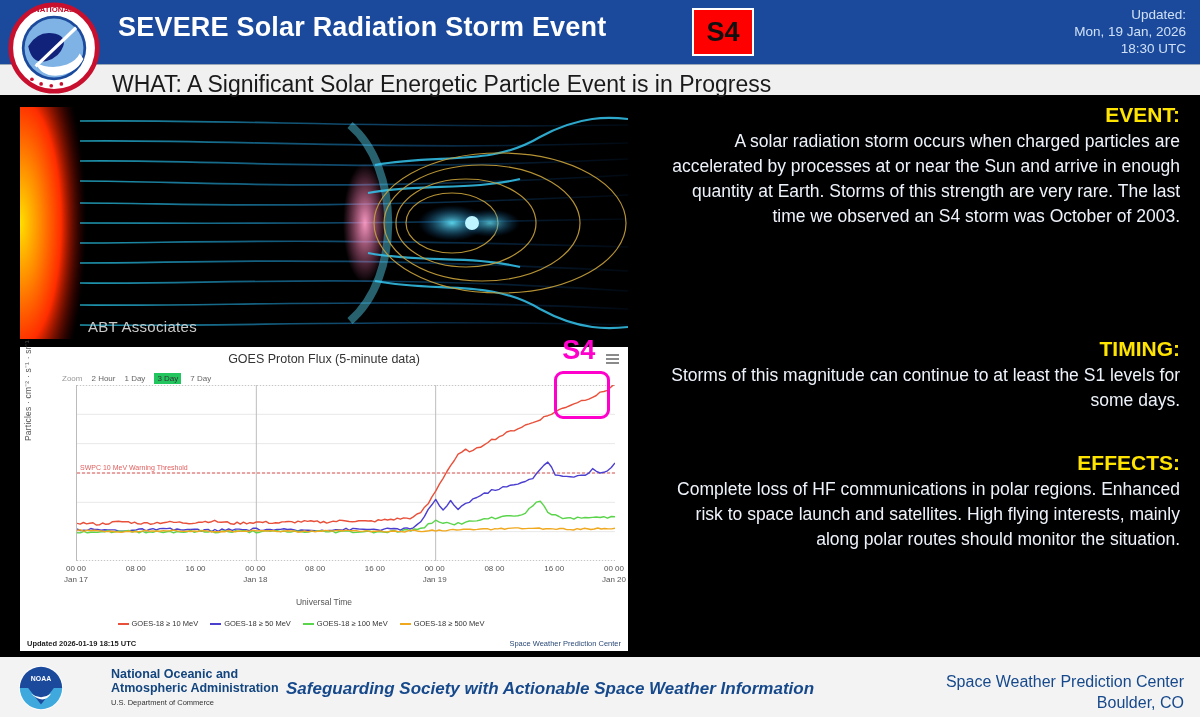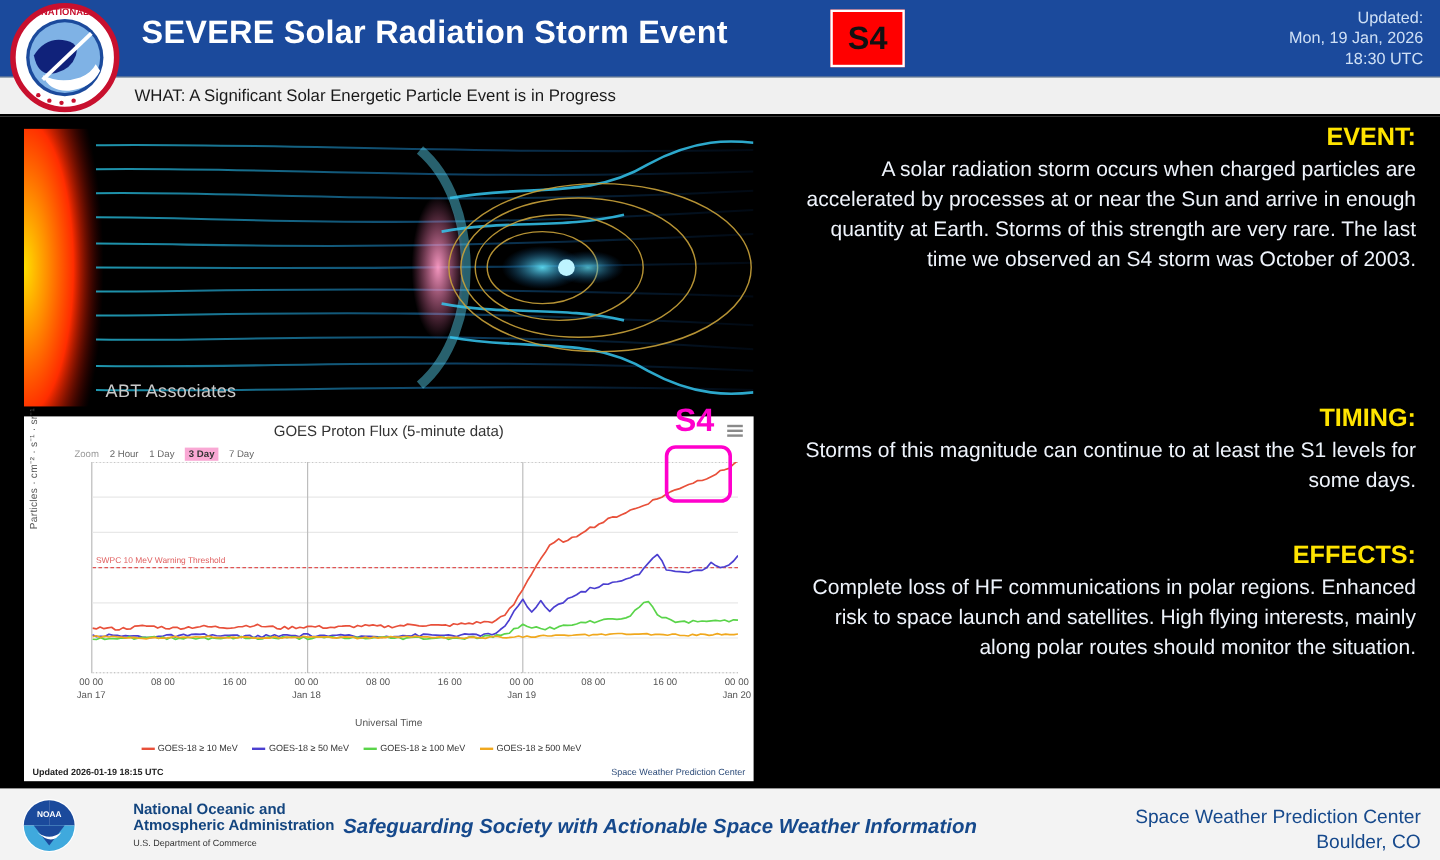--- a/index.html
+++ b/index.html
@@ -14,21 +14,21 @@
   .header-title { position:absolute; left:118px; top:12px; font-size:27px; font-weight:bold;
                   color:#fff; letter-spacing:.2px; white-space:nowrap; }
   .s-badge { position:absolute; left:692px; top:8px; width:62px; height:48px; background:#ff0000;
              border:2px solid #ffffff; display:flex; align-items:center; justify-content:center;
              color:#111; font-size:27px; font-weight:bold; }
   .updated { position:absolute; right:14px; top:6px; text-align:right; color:#cfe0f5;
              font-size:13.5px; line-height:17px; }
 
   .subheader { position:absolute; left:0; top:64px; width:1200px; height:33px; background:#f0f0f0;
                border-top:1px solid #9aa7b5; border-bottom:2px solid #000; }
-  .subheader-text { position:absolute; left:112px; top:6px; font-size:14px; color:#1a1a1a; font-weight:500; }
+  .subheader-text { position:absolute; left:112px; top:6px; font-size:23px; color:#1a1a1a; font-weight:500; }
 
   
   .body-area { position:absolute; left:0; top:99px; width:1200px; height:556px; background:#000; }
 
   
   .magneto { position:absolute; left:20px; top:8px; width:608px; height:232px; background:#000;
              overflow:hidden; }
   .magneto-credit { position:absolute; left:68px; bottom:4px; color:#c9c9c9; font-size:15px;
                     z-index:9; letter-spacing:.3px; }
 
@@ -37,21 +37,21 @@
                  background:#fff; }
   .chart-title { position:absolute; left:0; top:5px; width:608px; text-align:center;
                  font-size:12.5px; color:#333; }
   .burger { position:absolute; right:9px; top:7px; width:13px; height:11px; cursor:pointer; }
   .burger span { display:block; height:1.6px; background:#8a8a8a; margin-bottom:2.4px; }
 
   .zoom-bar { position:absolute; left:42px; top:27px; font-size:8px; color:#666; }
   .zoom-bar span { margin-right:9px; }
   .zoom-bar .zlabel { color:#999; }
   .zoom-bar .zbtn { cursor:pointer; }
-  .zoom-bar .zbtn.active { background:#f9a8d4; color:#333; padding:1px 3px; font-weight:bold; }
+  .zoom-bar .zbtn.active { background:#22c55e; color:#333; padding:1px 3px; font-weight:normal; }
 
   .plot-wrap { position:absolute; left:0; top:38px; width:608px; height:230px; }
   .ylabel { position:absolute; left:2px; top:56px; width:14px; font-size:8.5px; color:#555;
             transform:rotate(-90deg); transform-origin:left top; white-space:nowrap;
             letter-spacing:.2px; }
   .yticks { position:absolute; left:18px; top:0; width:36px; height:176px; }
   .ytick { position:absolute; right:2px; font-size:9px; color:#444; transform:translateY(-50%); }
   .plot { position:absolute; left:56px; top:0; width:538px; height:176px;
           border-left:1px solid #bbb; }
   .xticks { position:absolute; left:56px; top:178px; width:538px; height:34px; }

